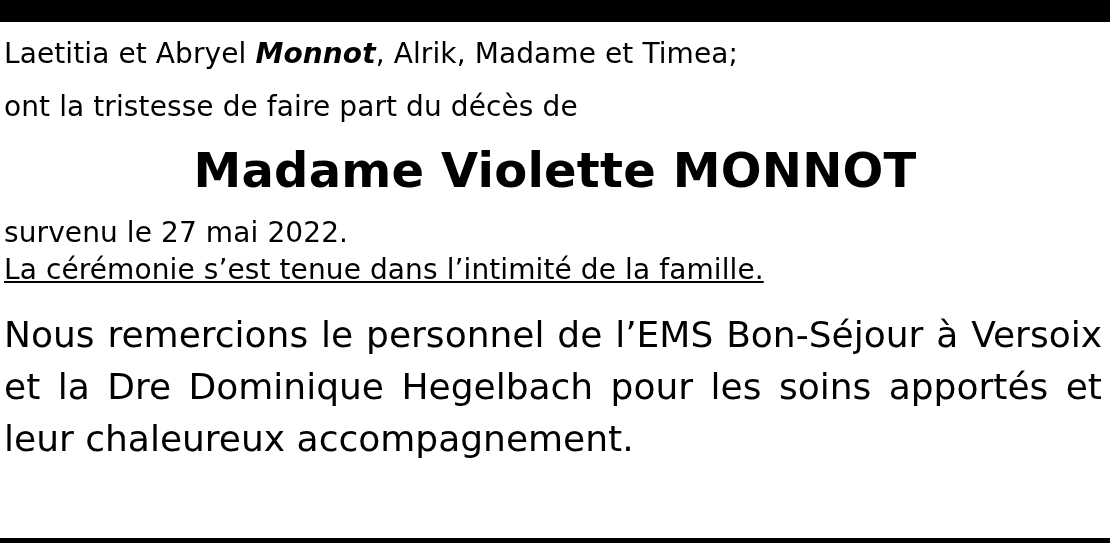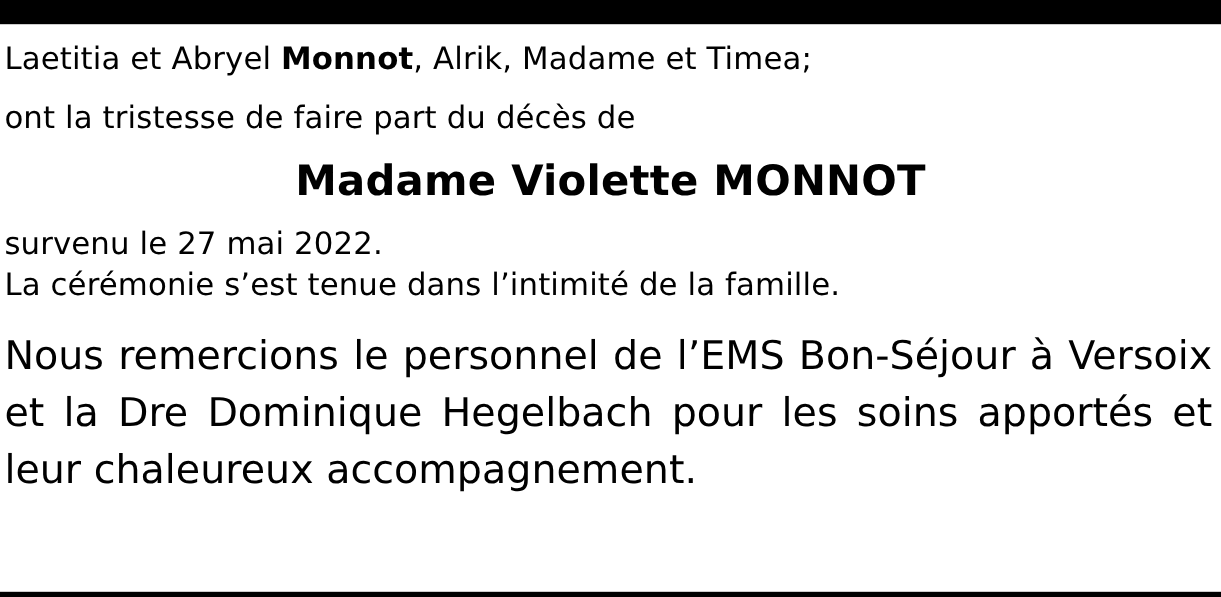--- a/index.html
+++ b/index.html
@@ -46,42 +46,44 @@
     white-space: nowrap;
   }
   .family-block {
     margin-bottom: 16px;
   }
   .announce {
     margin-bottom: 18px;
   }
   .deceased-name {
     text-align: center;
-    font-size: 38px;
+    font-size: 48px;
     font-weight: bold;
     line-height: 1.1;
     margin: 10px 0 18px 0;
     letter-spacing: 0.2px;
   }
   .date-line {
   }
   .ceremony-line {
     margin-bottom: 20px;
+    text-decoration: underline;
   }
   .thanks {
     font-size: 36px;
     line-height: 1.45;
     text-align: justify;
     text-align-last: left;
     margin: 0;
     padding-right: 4px;
     white-space: normal;
   }
   b {
     font-weight: bold;
+    font-style: italic;
   }
 </style>
 </head>
 <body>
 
 <div class="notice">
 
   <div class="rule-top"></div>
 
   <div class="content">

